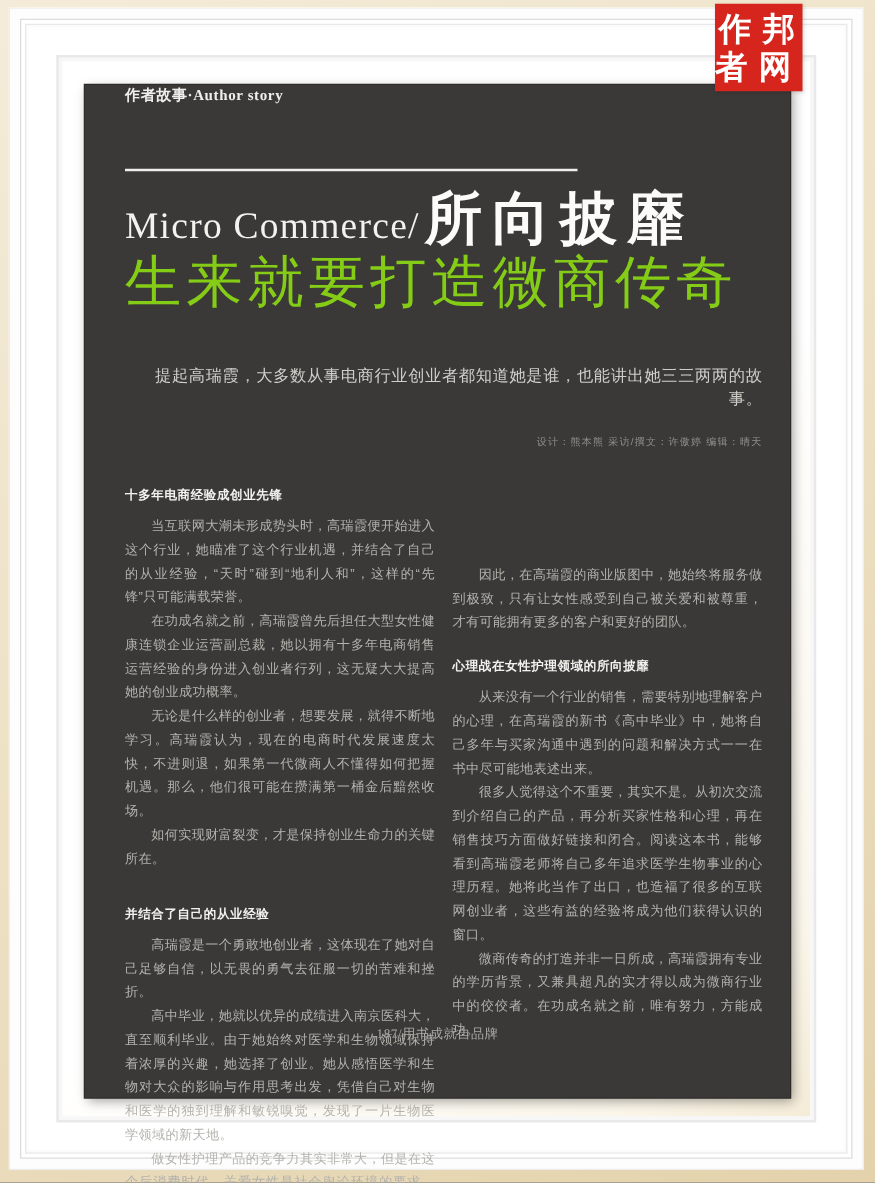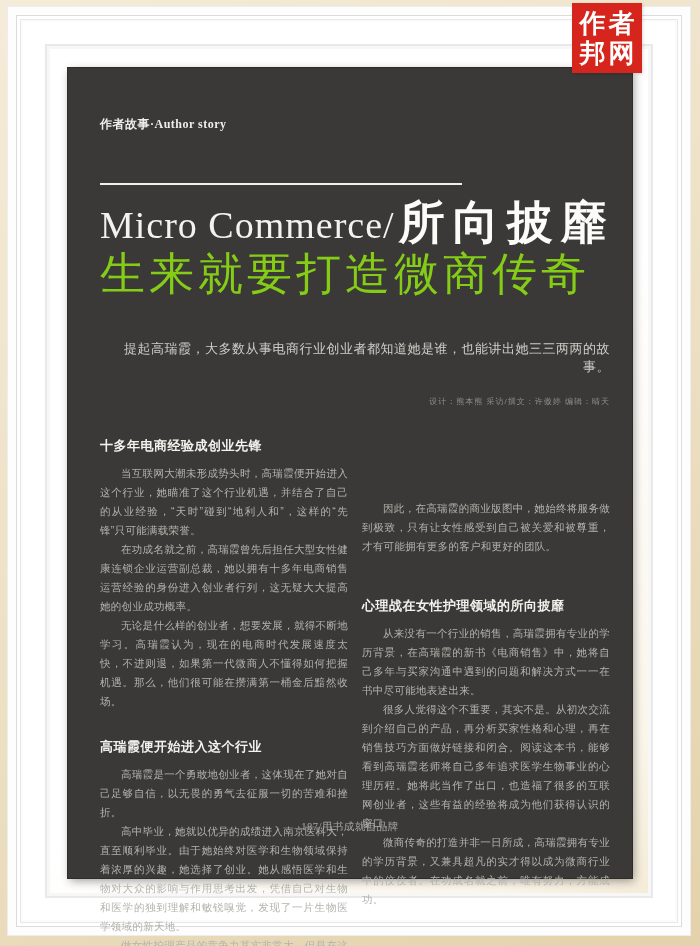--- a/index.html
+++ b/index.html
@@ -33,31 +33,30 @@
   .page{
     position:absolute;left:68px;top:68px;width:564px;height:810px;
     background:#3a3937;
     box-shadow:0 0 0 1px #2d2c2b, 2px 3px 9px rgba(0,0,0,0.38);
     box-sizing:border-box;
     padding:0 22px 0 32px;
     color:#b9b8b3;
   }
 
   .kicker{
-    margin-top:48px;
     font-family:"Liberation Serif", serif;
     font-weight:700;font-size:12px;letter-spacing:.5px;
     color:#efeeea;
   }
   .rule{margin-top:50px;width:362px;height:2px;background:#f0efec;}
 
   .title-row{margin-top:14px;white-space:nowrap;line-height:1;}
   .title-en{
     font-family:"Liberation Serif", serif;
-    font-size:38px;color:#f3f2ee;letter-spacing:1px;
+    font-size:30px;color:#f3f2ee;letter-spacing:1px;
   }
   .title-cn{
     font-size:46px;font-weight:800;color:#fcfbf8;letter-spacing:8px;margin-left:4px;
   }
   .subtitle{
     margin-top:6px;line-height:1;
     font-size:45px;font-weight:300;color:#84cc16;letter-spacing:4px;
   }
 
   .intro{
@@ -67,41 +66,41 @@
   .credits{
     margin-top:20px;text-align:right;
     font-size:8px;color:#8f8e89;letter-spacing:1px;
   }
 
   
   .columns{display:flex;gap:14px;margin-top:30px;}
   .col{flex:1;min-width:0;}
   .col-right{padding-top:62px;}
   .sec-heading{
-    font-size:13px;font-weight:700;color:#f2f1ed;
+    font-size:10px;font-weight:700;color:#f2f1ed;
     margin:0 0 9px 0;letter-spacing:.5px;
   }
   .sec{margin-bottom:0;}
   .sec + .sec{margin-top:27px;}
   .body-p{
     margin:0;font-size:10.5px;line-height:19px;color:#b3b2ad;
     text-align:justify;text-indent:2em;letter-spacing:.3px;
   }
-  .lead-block{margin-bottom:41px;}
+  .lead-block{margin-bottom:18px;}
 
   .footer{
     position:absolute;left:0;bottom:44px;width:100%;
     text-align:center;font-size:10.5px;color:#aaa9a4;letter-spacing:.5px;font-family:Liberation Serif, serif;
   }
 
   
   .badge{
     position:absolute;left:572px;top:3px;width:70px;height:70px;
     background:#d6251d;color:#ffffff;z-index:5;
-    display:flex;flex-direction:column;justify-content:center;align-items:center;
+    display:flex;flex-direction:row;justify-content:center;align-items:center;
     font-weight:700;font-size:26px;line-height:30px;letter-spacing:3px;
     text-indent:3px;
     box-shadow:1px 1px 3px rgba(0,0,0,0.15);
   }
 </style>
 </head>
 <body>
 
 <div class="scene">
 
@@ -124,36 +123,37 @@
     <div class="credits">设计：熊本熊  采访/撰文：许傲婷  编辑：晴天</div>
 
     <div class="columns">
 
       <div class="col col-left">
         <div class="sec">
           <h3 class="sec-heading">十多年电商经验成创业先锋</h3>
           <p class="body-p">当互联网大潮未形成势头时，高瑞霞便开始进入这个行业，她瞄准了这个行业机遇，并结合了自己的从业经验，“天时”碰到“地利人和”，这样的“先锋”只可能满载荣誉。</p>
           <p class="body-p">在功成名就之前，高瑞霞曾先后担任大型女性健康连锁企业运营副总裁，她以拥有十多年电商销售运营经验的身份进入创业者行列，这无疑大大提高她的创业成功概率。</p>
           <p class="body-p">无论是什么样的创业者，想要发展，就得不断地学习。高瑞霞认为，现在的电商时代发展速度太快，不进则退，如果第一代微商人不懂得如何把握机遇。那么，他们很可能在攒满第一桶金后黯然收场。</p>
+          <p class="body-p">如何实现财富裂变，才是保持创业生命力的关键所在。</p>
         </div>
         <div class="sec">
-          <h3 class="sec-heading">高瑞霞便开始进入这个行业</h3>
+          <h3 class="sec-heading">并结合了自己的从业经验</h3>
           <p class="body-p">高瑞霞是一个勇敢地创业者，这体现在了她对自己足够自信，以无畏的勇气去征服一切的苦难和挫折。</p>
           <p class="body-p">高中毕业，她就以优异的成绩进入南京医科大，直至顺利毕业。由于她始终对医学和生物领域保持着浓厚的兴趣，她选择了创业。她从感悟医学和生物对大众的影响与作用思考出发，凭借自己对生物和医学的独到理解和敏锐嗅觉，发现了一片生物医学领域的新天地。</p>
           <p class="body-p">做女性护理产品的竞争力其实非常大，但是在这个后消费时代，关爱女性是社会舆论环境的要求。而服务，显然才是搞定女性市场的有利武器。</p>
         </div>
       </div>
 
       <div class="col col-right">
         <div class="lead-block">
           <p class="body-p">因此，在高瑞霞的商业版图中，她始终将服务做到极致，只有让女性感受到自己被关爱和被尊重，才有可能拥有更多的客户和更好的团队。</p>
         </div>
         <div class="sec">
           <h3 class="sec-heading">心理战在女性护理领域的所向披靡</h3>
-          <p class="body-p">从来没有一个行业的销售，高瑞霞拥有专业的学历背景，在高瑞霞的新书《电商销售》中，她将自己多年与买家沟通中遇到的问题和解决方式一一在书中尽可能地表述出来。</p>
+          <p class="body-p">从来没有一个行业的销售，需要特别地理解客户的心理，在高瑞霞的新书《高中毕业》中，她将自己多年与买家沟通中遇到的问题和解决方式一一在书中尽可能地表述出来。</p>
           <p class="body-p">很多人觉得这个不重要，其实不是。从初次交流到介绍自己的产品，再分析买家性格和心理，再在销售技巧方面做好链接和闭合。阅读这本书，能够看到高瑞霞老师将自己多年追求医学生物事业的心理历程。她将此当作了出口，也造福了很多的互联网创业者，这些有益的经验将成为他们获得认识的窗口。</p>
           <p class="body-p">微商传奇的打造并非一日所成，高瑞霞拥有专业的学历背景，又兼具超凡的实才得以成为微商行业中的佼佼者。在功成名就之前，唯有努力，方能成功。</p>
         </div>
       </div>
 
     </div>
 
     <div class="footer">187/用书成就自品牌</div>
 
   </div>

